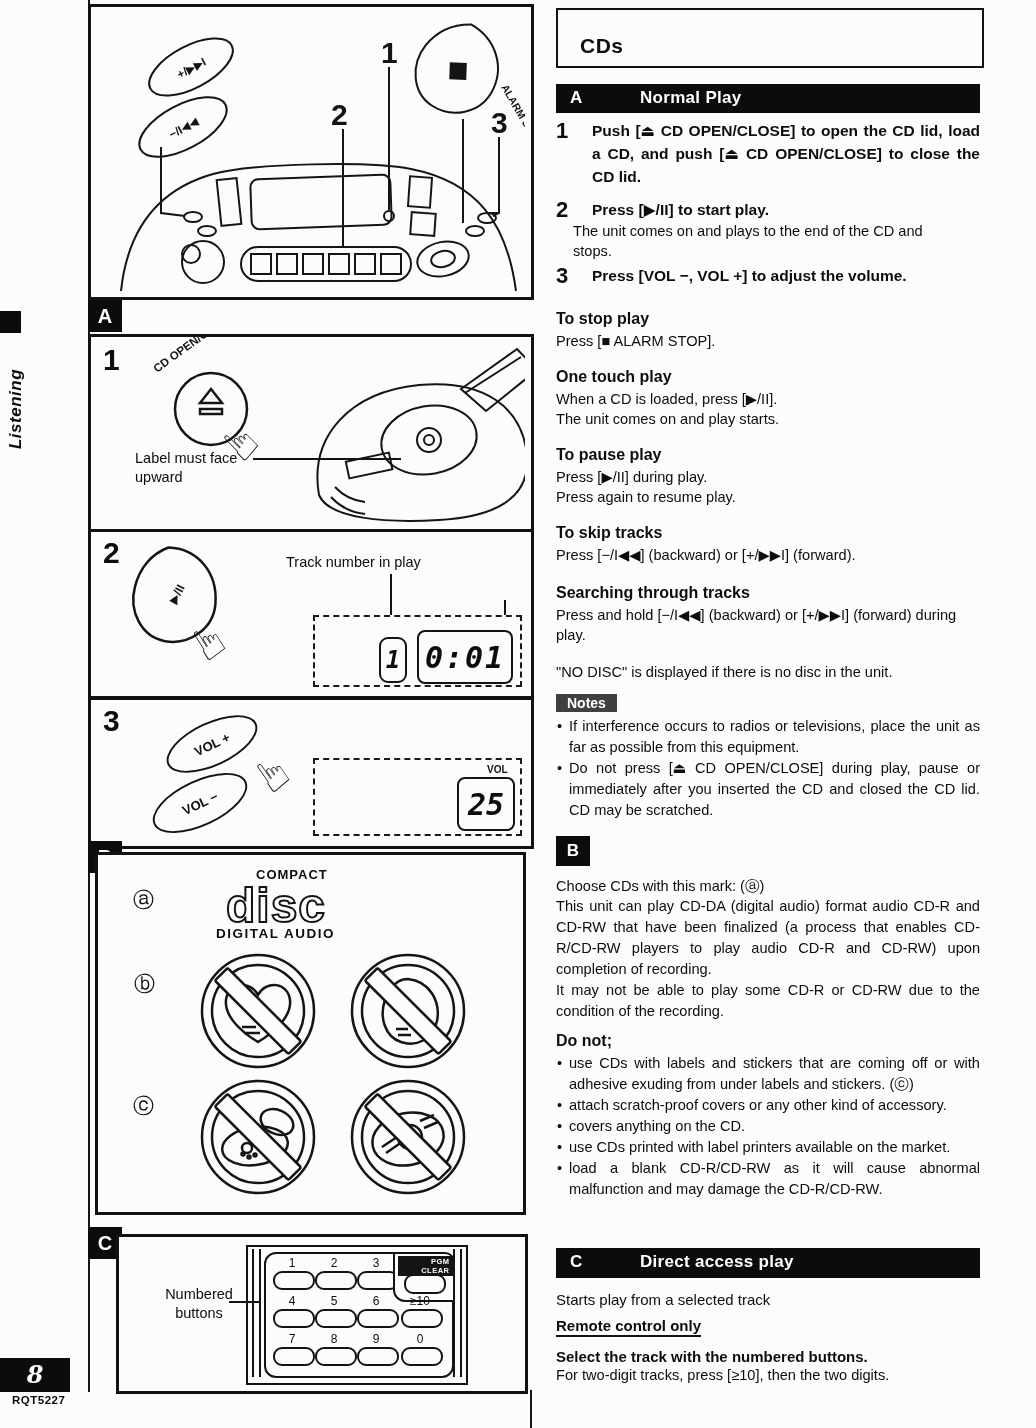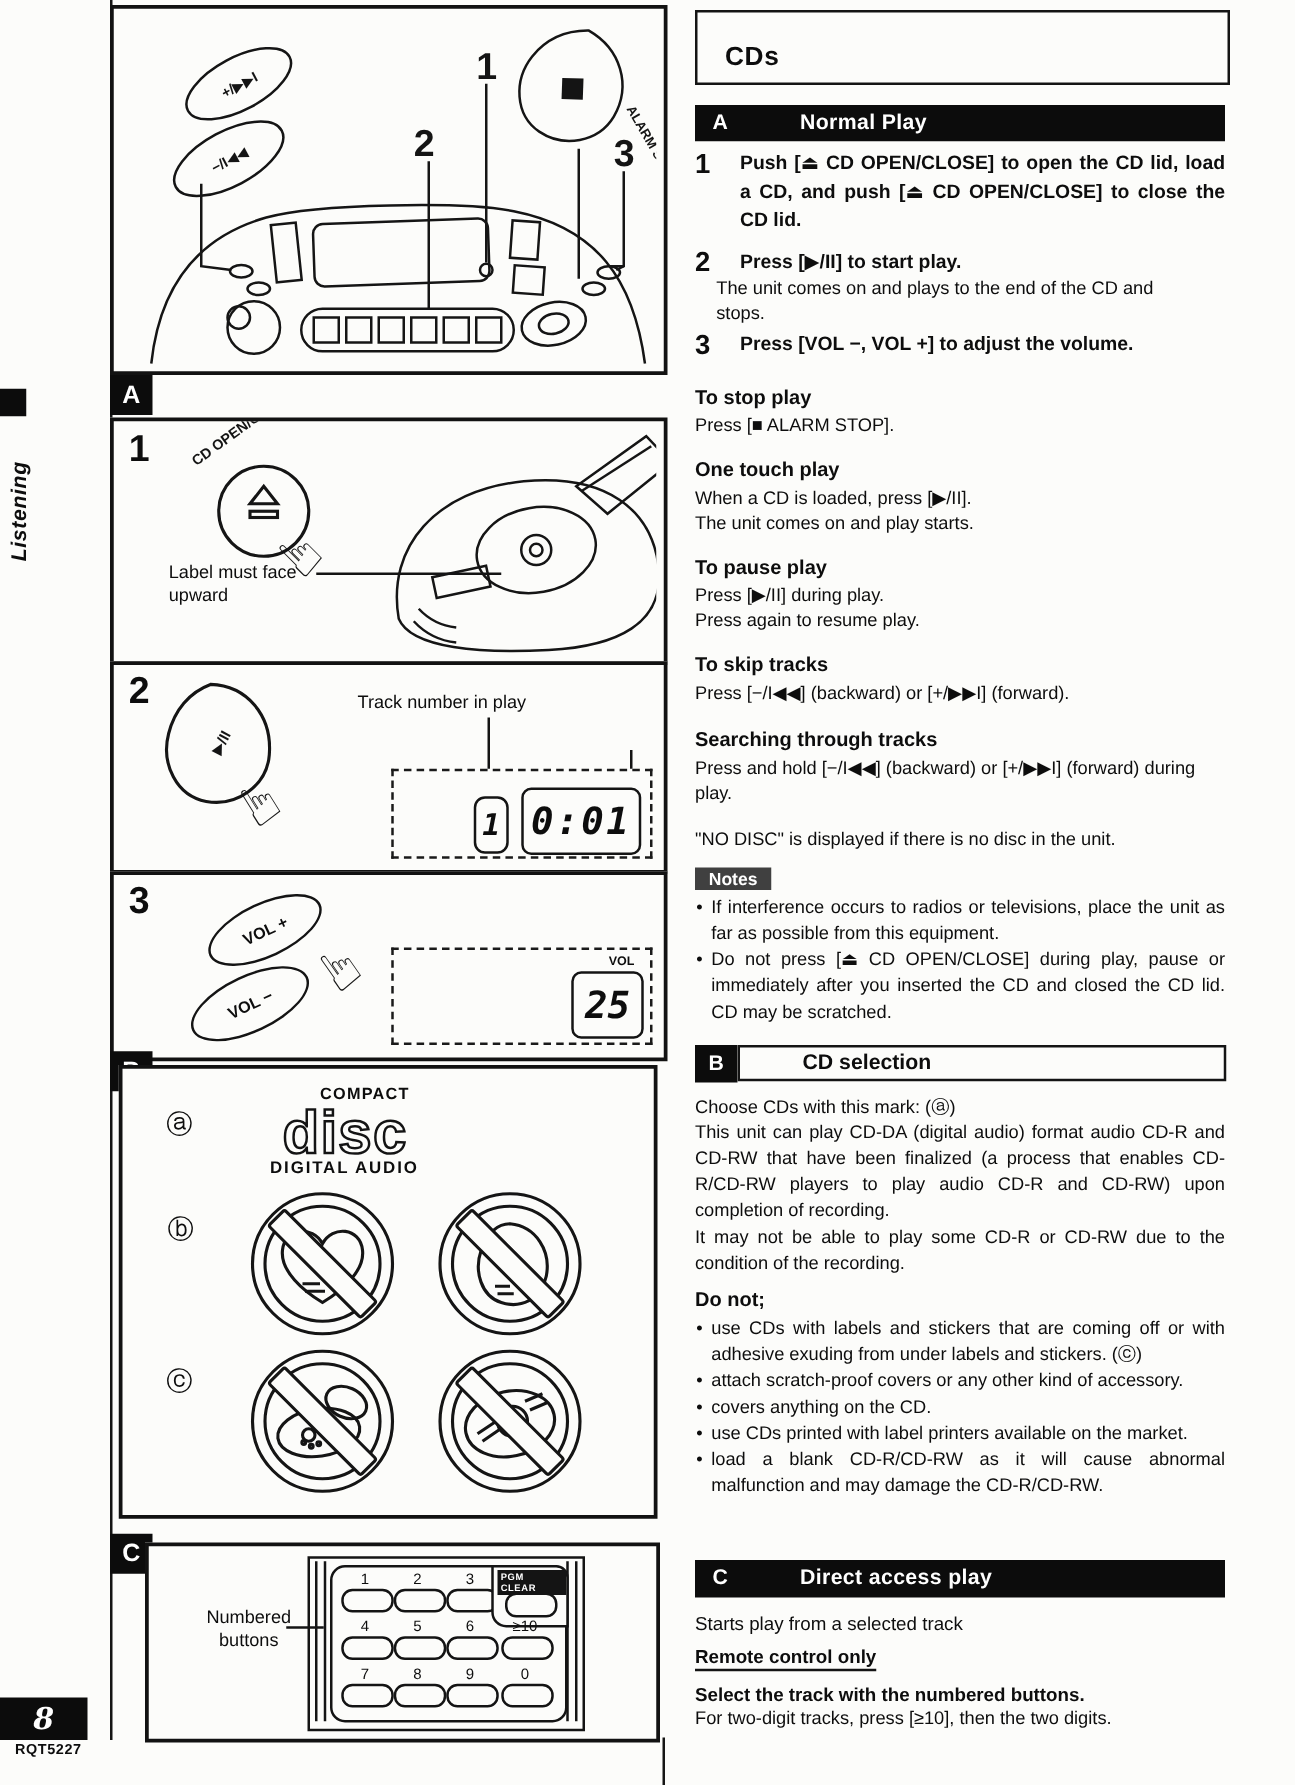--- a/index.html
+++ b/index.html
@@ -35,21 +35,21 @@
   .cdlogo .compact{font-weight:700;font-size:13px;letter-spacing:1px;margin-left:40px;}
   .cdlogo .da{font-weight:700;font-size:13.5px;letter-spacing:1.5px;margin-top:-2px;}
   .mark{position:absolute;font-size:21px;line-height:21px;}
   
   .remote-outer{position:absolute;left:127px;top:8px;width:218px;height:136px;border:2px solid #141414;}
   .remote-strip{position:absolute;top:2px;width:5px;height:128px;border-left:2px solid #141414;border-right:2px solid #141414;}
   .keypad{position:absolute;left:16px;top:5px;width:186px;height:122px;border:2.5px solid #141414;border-radius:12px;}
   .keylab{position:absolute;width:40px;text-align:center;font-size:12px;}
   .keypill{position:absolute;width:38px;height:15px;border:2.5px solid #141414;border-radius:9px;background:#fcfcfa;}
   .pgmbox{position:absolute;right:-2.5px;top:-2.5px;width:58px;height:46px;border:2.5px solid #141414;border-radius:0 10px 0 12px;background:#fcfcfa;}
-  .pgmlab{position:absolute;left:3px;top:2px;background:#141414;color:#fff;font-size:7.5px;font-weight:700;padding:1px 3px;letter-spacing:.5px;}
+  .pgmlab{position:absolute;left:3px;top:2px;background:#141414;color:#fff;font-size:7.5px;font-weight:700;padding:1px 3px;letter-spacing:.5px;text-align:right;}
   .pgmpill{position:absolute;left:9px;top:20px;width:38px;height:16px;border:2.5px solid #141414;border-radius:9px;}
   
   .rcol{position:absolute;left:556px;top:0;width:424px;}
   .rb{position:absolute;left:0;width:424px;}
   .cds-box{border:2.5px solid #141414;height:56px;background:#fcfcfa;}
   .cds-box span{display:block;padding:24px 0 0 22px;font-size:21px;font-weight:700;letter-spacing:.5px;}
   .hdr{height:29px;background:#0c0c0c;color:#fff;}
   .hdr .ltr{position:absolute;left:14px;top:4px;font-weight:700;font-size:17px;}
   .hdr .ttl{position:absolute;left:84px;top:4px;font-weight:700;font-size:17px;letter-spacing:.3px;}
   .hdrB-chip{position:absolute;left:0;top:0;width:34px;height:30px;background:#0c0c0c;color:#fff;
@@ -361,23 +361,20 @@
     <div class="rb sl" style="top:662px;">"NO DISC" is displayed if there is no disc in the unit.</div>
 
     <div class="rb" style="top:694px;">
       <div><span class="notes-chip">Notes</span></div>
       <div class="bullet">If interference occurs to radios or televisions, place the unit as far as possible from this equipment.</div>
       <div class="bullet">Do not press [⏏ CD OPEN/CLOSE] during play, pause or immediately after you inserted the CD and closed the CD lid. CD may be scratched.</div>
     </div>
 
     <div class="rb" style="top:836px;height:30px;">
       <div class="hdrB-chip">B</div>
-      <div class="hdrB-box">
-        <span>CD selection</span>
-      </div>
     </div>
 
     <div class="rb" style="top:876px;">
       <div class="sl">Choose CDs with this mark: (ⓐ)</div>
       <div class="para">This unit can play CD-DA (digital audio) format audio CD-R and CD-RW that have been finalized (a process that enables CD-R/CD-RW players to play audio CD-R and CD-RW) upon completion of recording.</div>
       <div class="para">It may not be able to play some CD-R or CD-RW due to the condition of the recording.</div>
     </div>
 
     <div class="rb" style="top:1032px;">
       <div class="ssh">Do not;</div>

